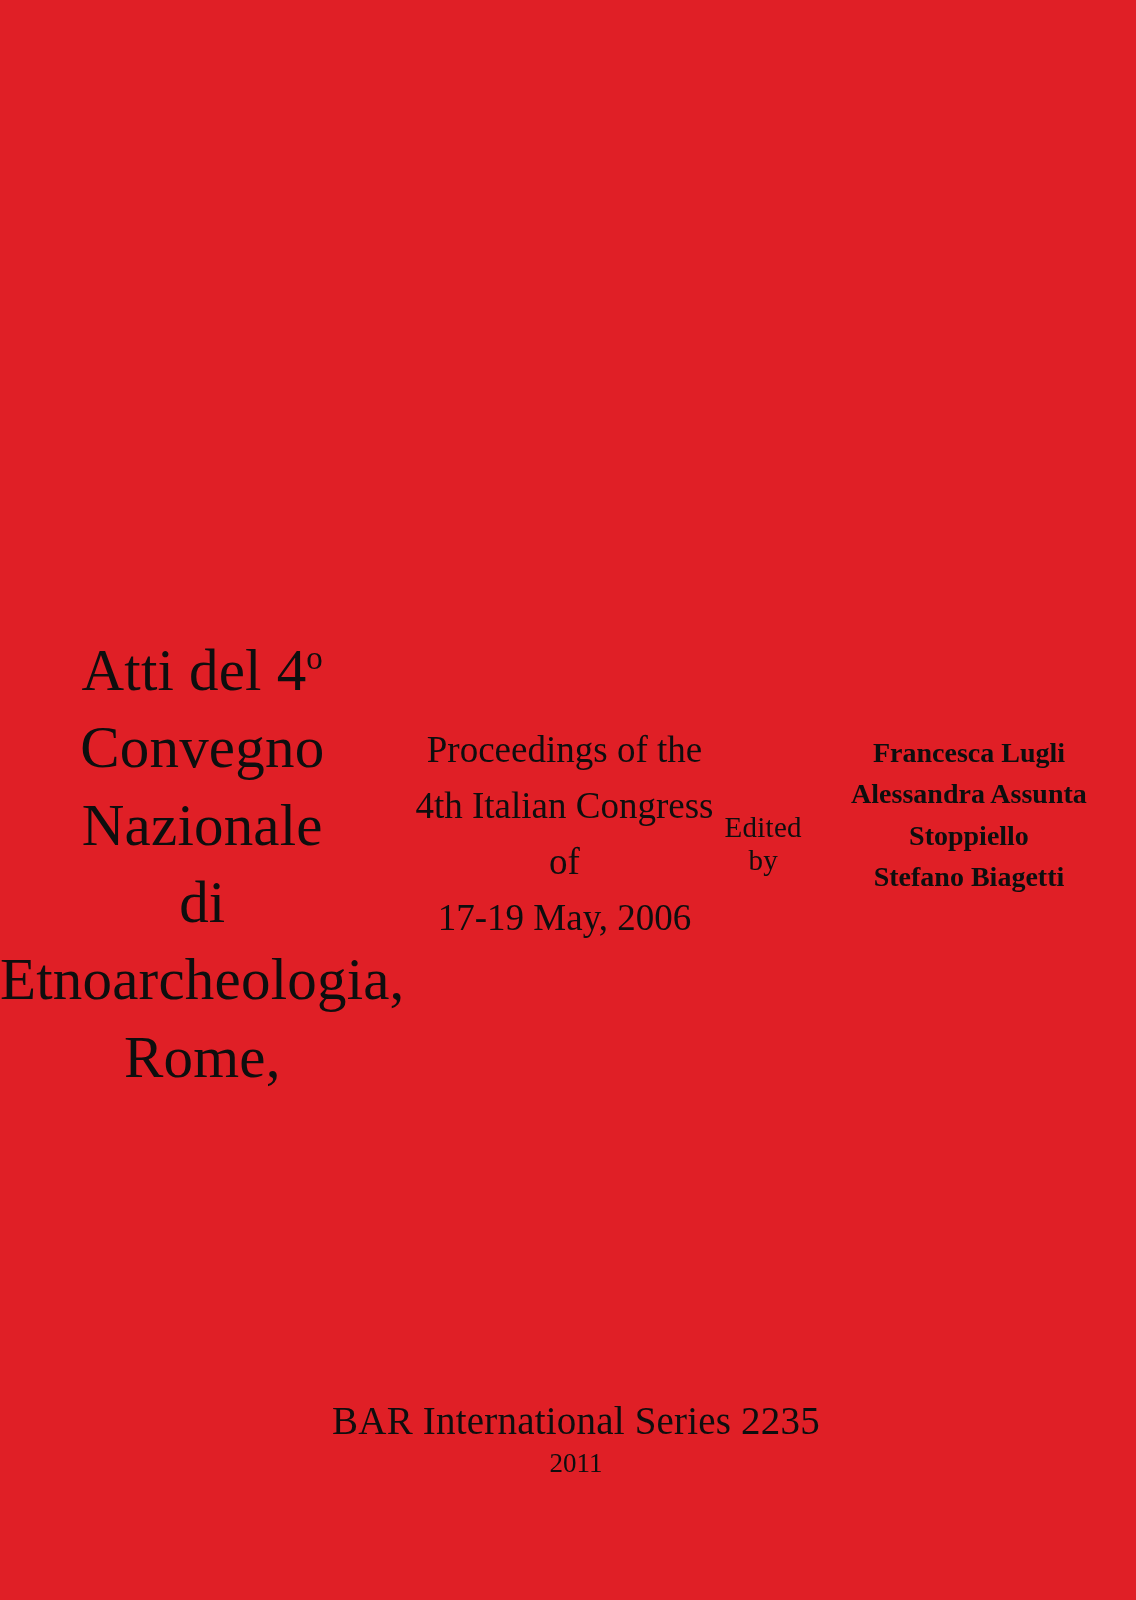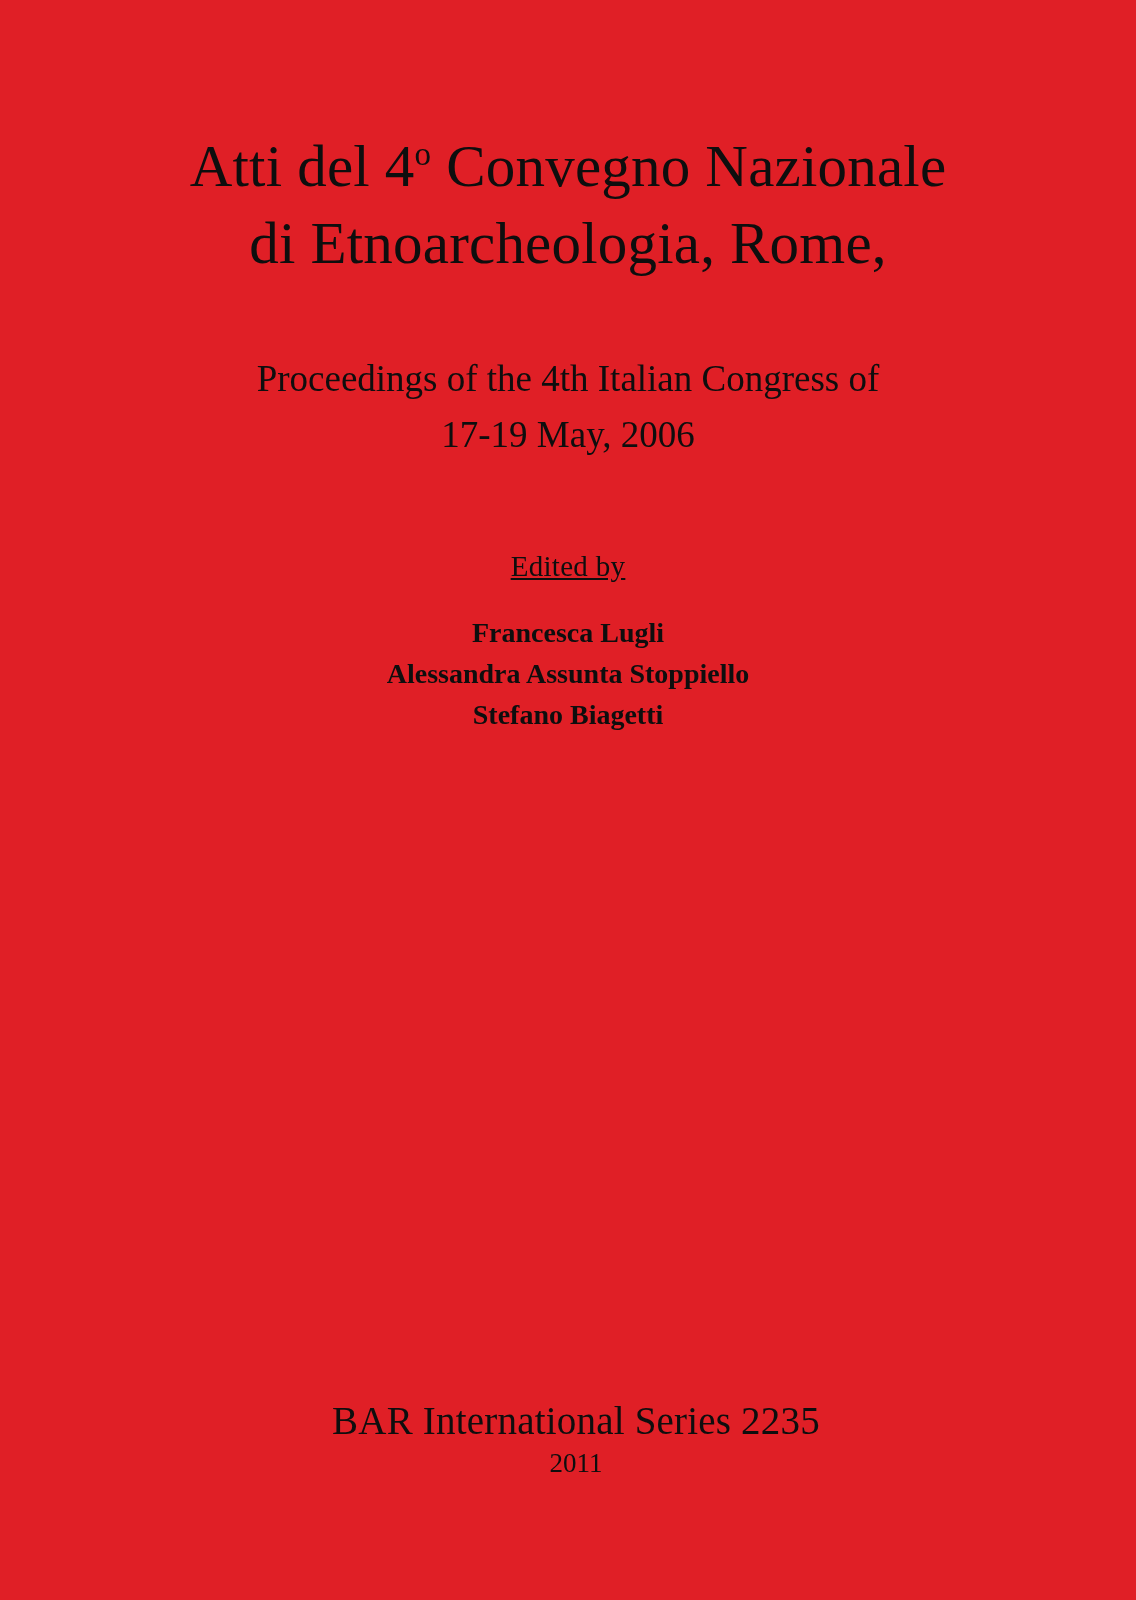--- a/index.html
+++ b/index.html
@@ -13,21 +13,20 @@
     font-family: "Liberation Serif", serif;
     color: #0e0e0e;
     overflow: hidden;
   }
   .cover {
     position: relative;
     width: 1136px;
     height: 1600px;
     box-sizing: border-box;
     display: flex;
-    flex-direction: column;
     align-items: center;
   }
   .title-block {
     margin-top: 128px;
     width: 900px;
     text-align: center;
   }
   .title-line {
     font-size: 59px;
     line-height: 1.31;
@@ -47,21 +46,20 @@
   .subtitle-line {
     font-size: 37px;
     line-height: 1.52;
     font-weight: normal;
   }
   .edited-by {
     margin-top: 87px;
     font-size: 29px;
     text-align: center;
     letter-spacing: 0.3px;
-    text-decoration: underline;
   }
   .editors-block {
     margin-top: 29px;
     width: 940px;
     text-align: center;
   }
   .editor-line {
     font-size: 28px;
     line-height: 1.47;
     font-weight: bold;

